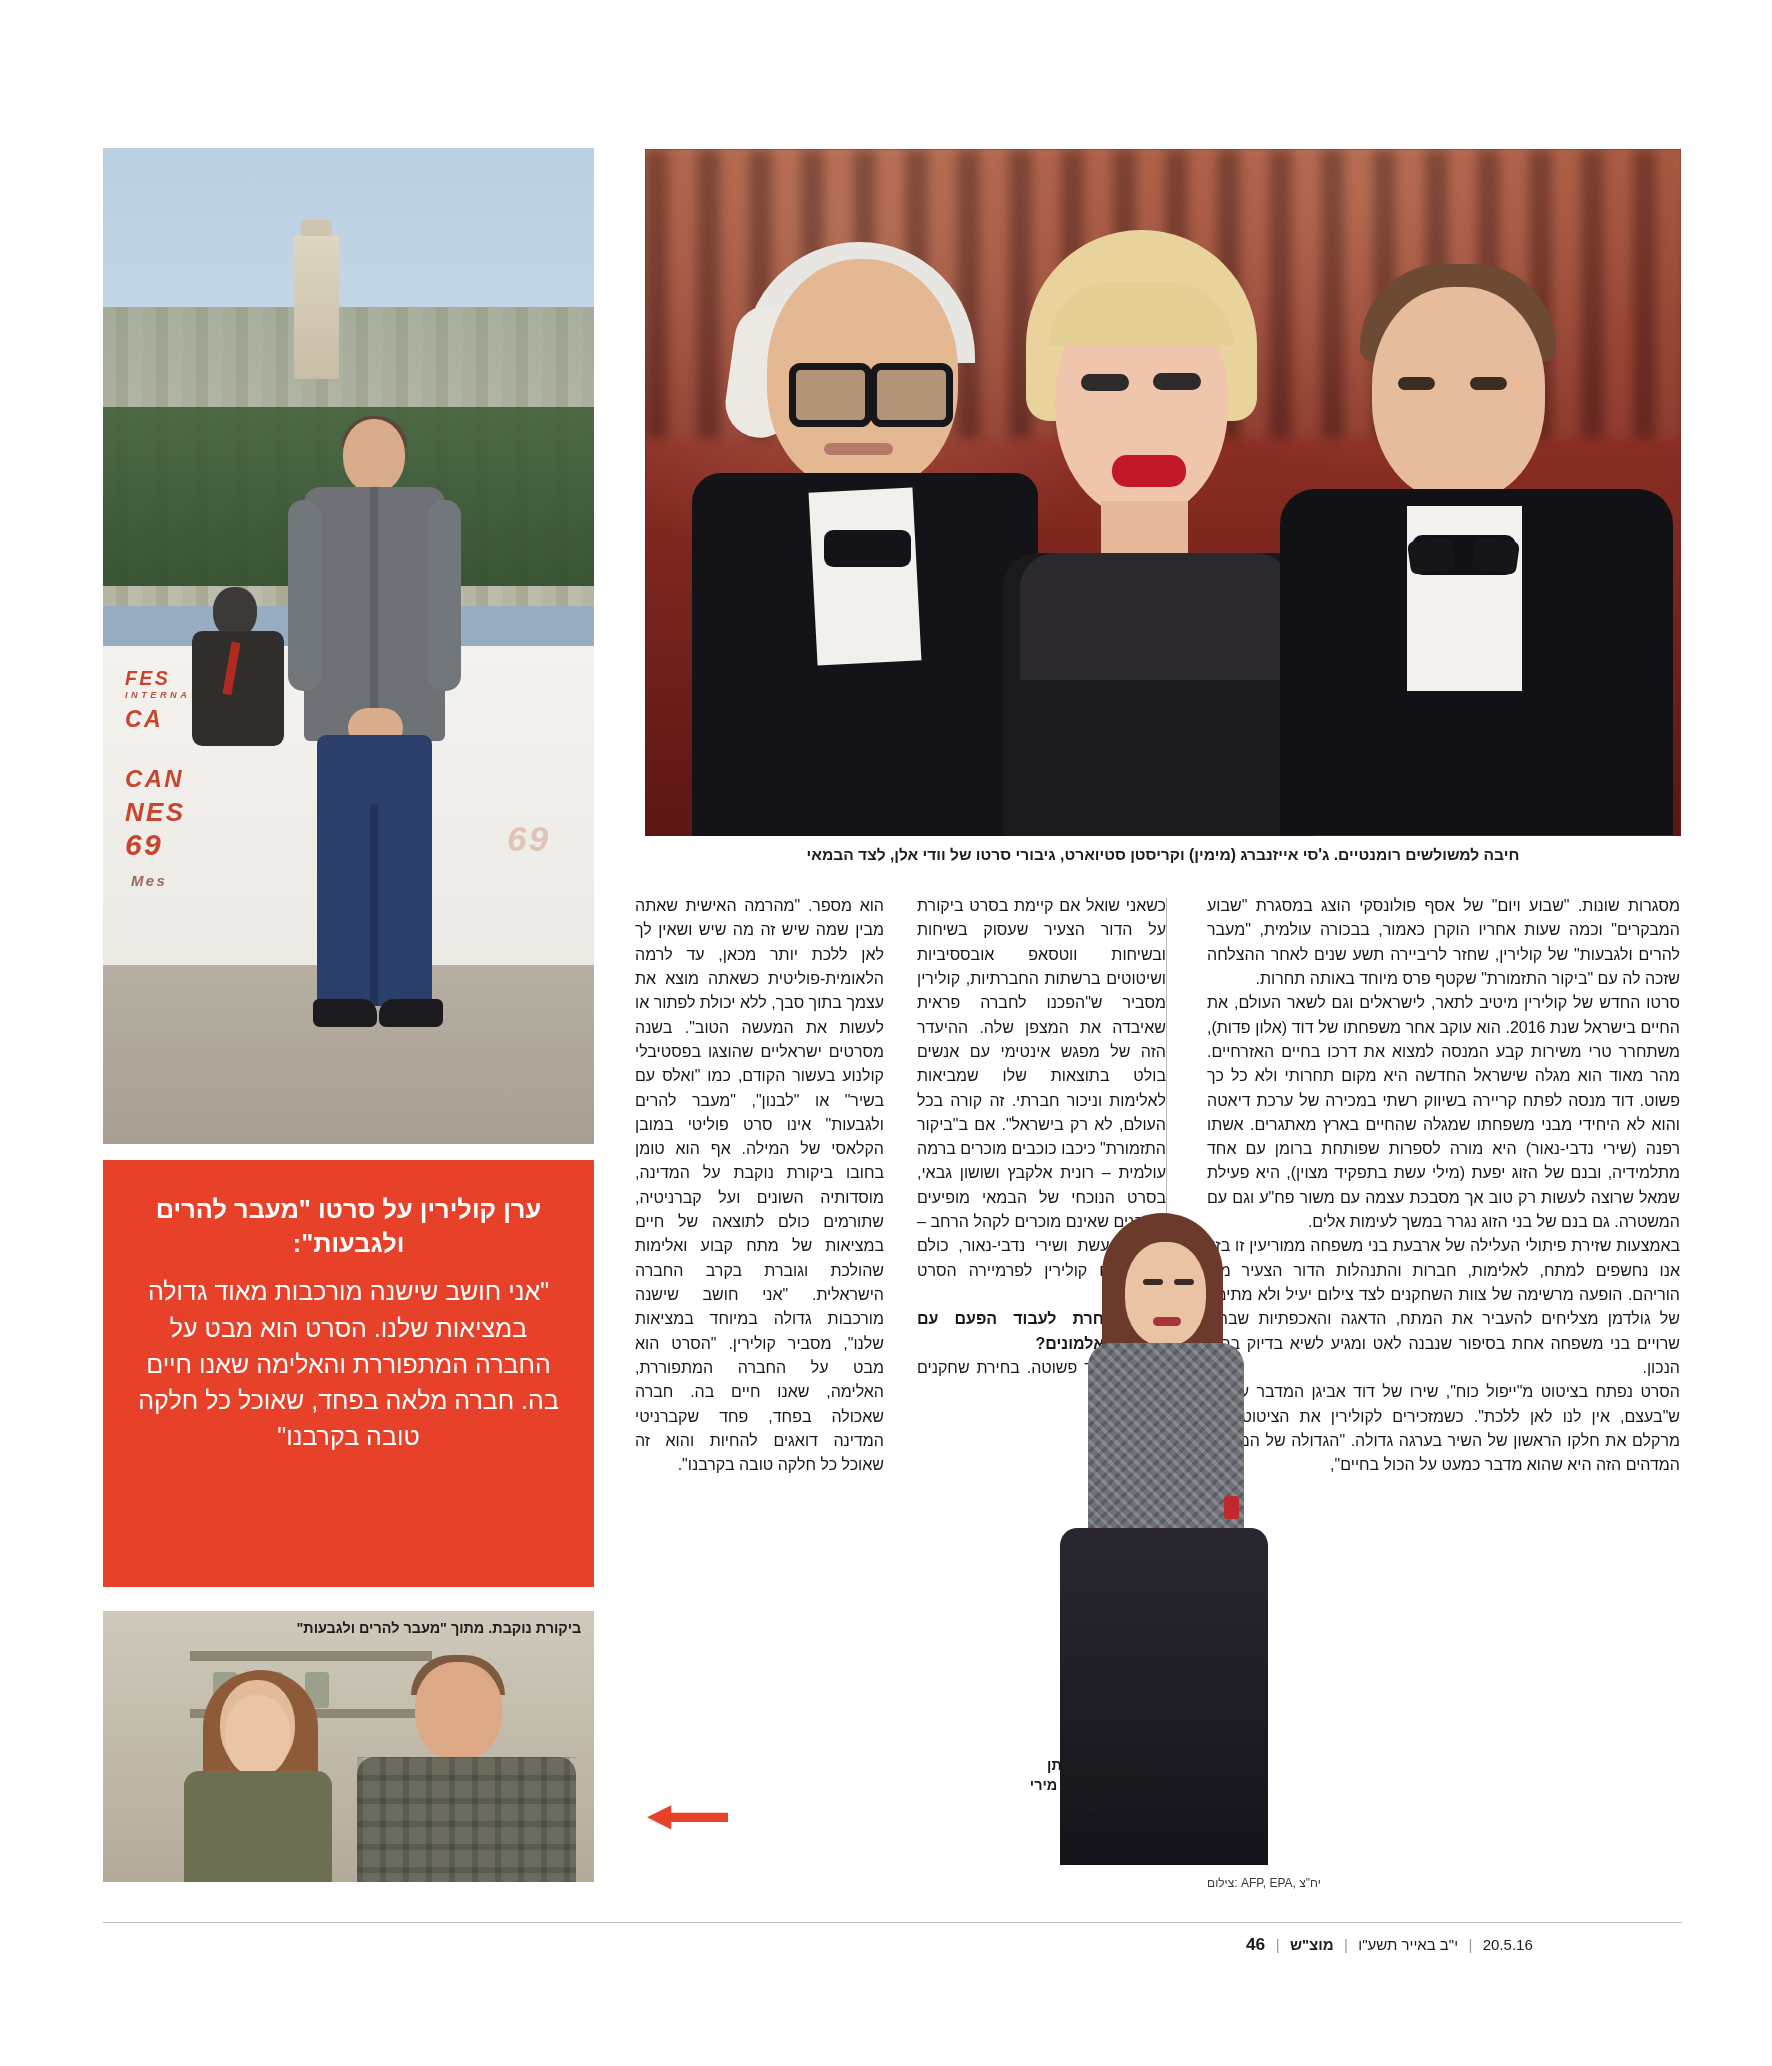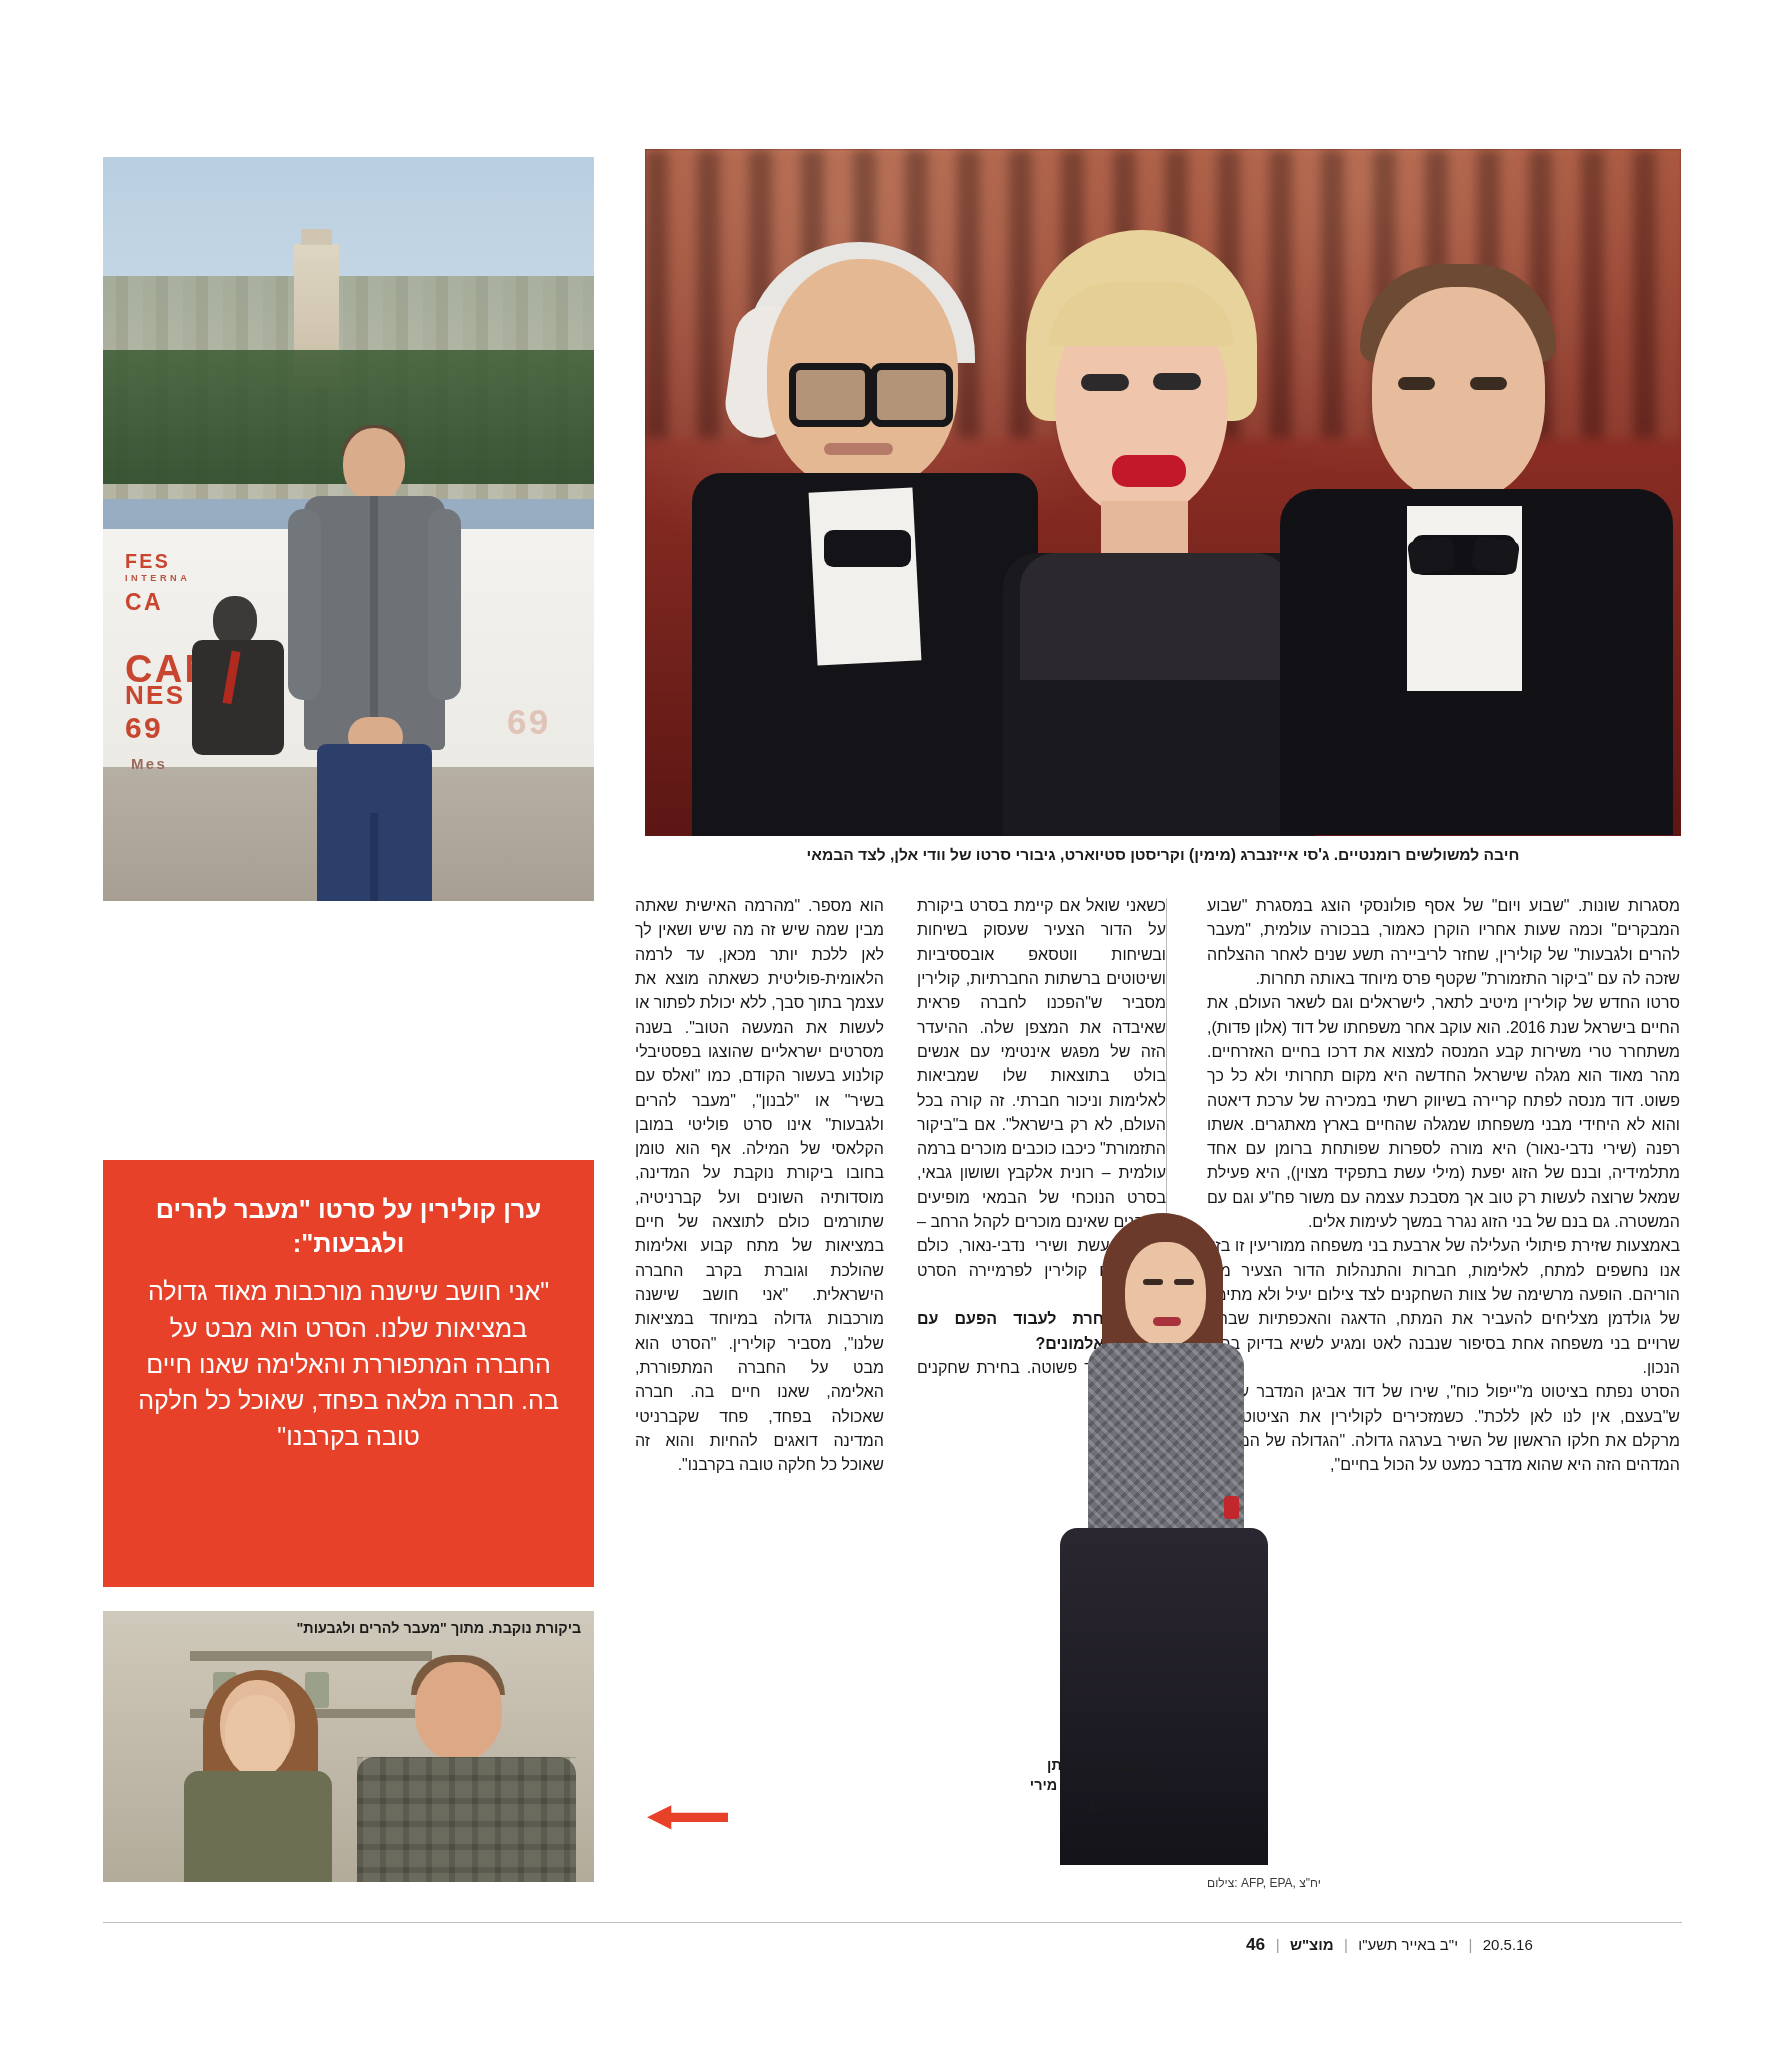--- a/index.html
+++ b/index.html
@@ -18,25 +18,26 @@
   .page {
     position: absolute;
     inset: 0;
     background: #ffffff;
   }
 
   
   .photo-kolirin {
     position: absolute;
     left: 103px;
-    top: 157px;
+    top: 148px;
     width: 491px;
-    height: 744px;
+    height: 996px;
     overflow: hidden;
     background: linear-gradient(#9fb3c8, #8fa6bb);
+    font-style: italic;
   }
   .pk-sky {
     position: absolute; left: 0; top: 0; width: 100%; height: 36%;
     background: linear-gradient(#b9cfe0, #cfdeea);
   }
   .pk-town {
     position: absolute; left: 0; top: 16%; width: 100%; height: 30%;
     background:
       linear-gradient(180deg, rgba(120,140,120,0.55), rgba(90,110,90,0.25)),
       repeating-linear-gradient(90deg,#d8cfbc 0 12.7px,#c8bda6 12.7px 25.4px,#e0d8c6 25.4px 40px);
@@ -60,21 +61,21 @@
     background: linear-gradient(#cfc9bf, #b9b2a6 55%, #a79f92);
   }
   .pk-board {
     position: absolute; left: 0; top: 50%; width: 100%; height: 32%;
     background: linear-gradient(#f4f2ee,#eceae5);
   }
   .pk-board .w-red { position:absolute; color:#c8452f; font-weight:700; letter-spacing:2.3px; }
   .pk-board .w1 { left: 22px; top: 21px; font-size: 19.6px; }
   .pk-board .w2 { left: 22px; top: 44px; font-size: 9.2px; letter-spacing: 3.5px; color:#b8543f;}
   .pk-board .w3 { left: 22px; top: 60px; font-size: 23px; }
-  .pk-board .w4 { left: 22px; top: 119px; font-size: 38px; }
+  .pk-board .w4 { left: 22px; top: 119px; font-size: 24px; }
   .pk-board .w5 { left: 22px; top: 151px; font-size: 26px; }
   .pk-board .w6 { left: 22px; top: 182px; font-size: 30px; }
   .pk-board .w7 { left: 248px; top: 92px; font-size: 26.6px; color:#d8b9ad; transform: rotate(-4deg);}
   .pk-board .w8 { left: 404px; top: 173px; font-size: 35px; color:#e0c4b8; }
   .pk-board .w9 { left: 28px; top: 226px; font-size: 15px; color:#9a6b5d; }
 
   .pk-man { position:absolute; left: 185px; top: 271px; width: 173px; height: 681px; }
   .pk-head { position:absolute; left:55px; top:0; width:62px; height:74px; border-radius:48%; background:#d9ac8c; }
   .pk-hair { position:absolute; left:54px; top:-3.5px; width:65px; height:31px; border-radius:32px 32px 0 0; background:#5d4636; }
   .pk-shirt { position:absolute; left:16px; top:68px; width:141px; height:254px; background:#6e7276; border-radius:16px 16px 5.8px 5.8px; }

